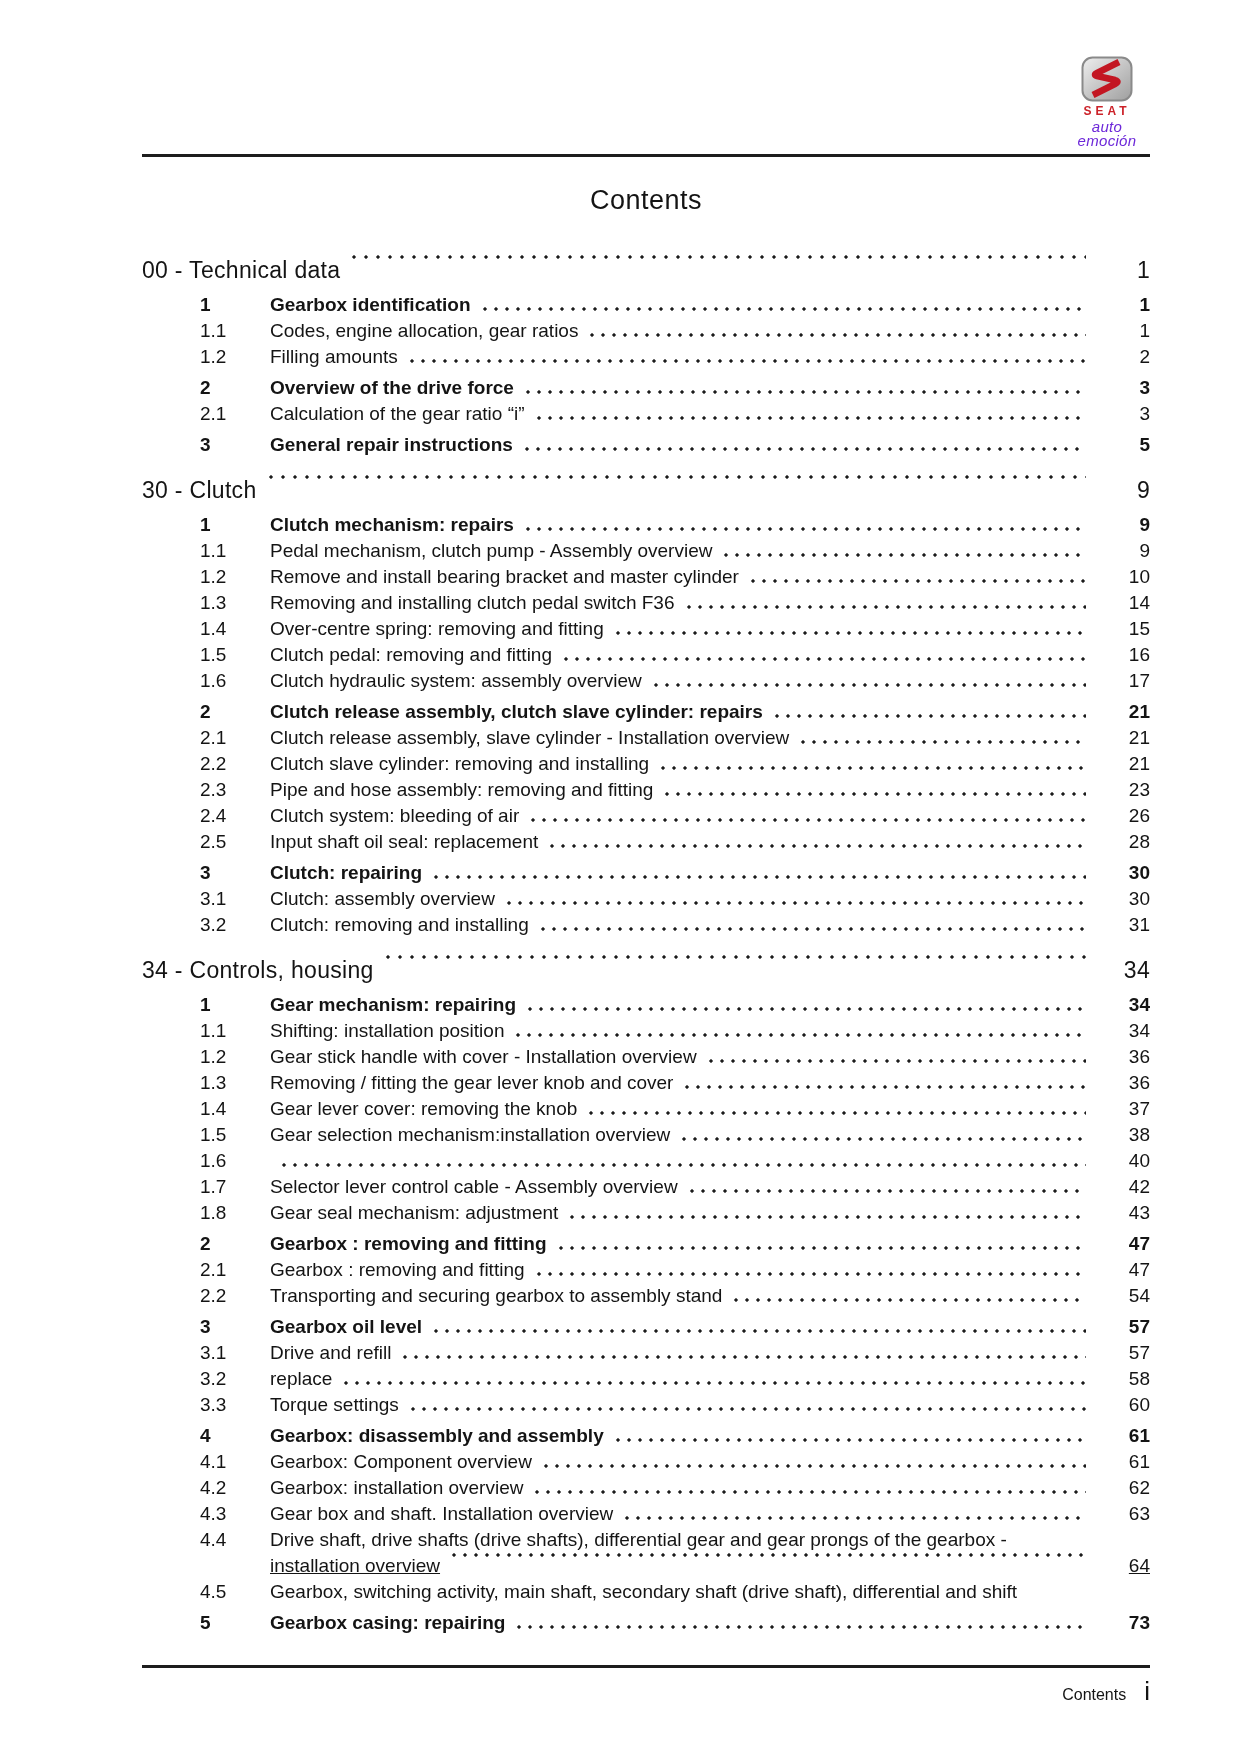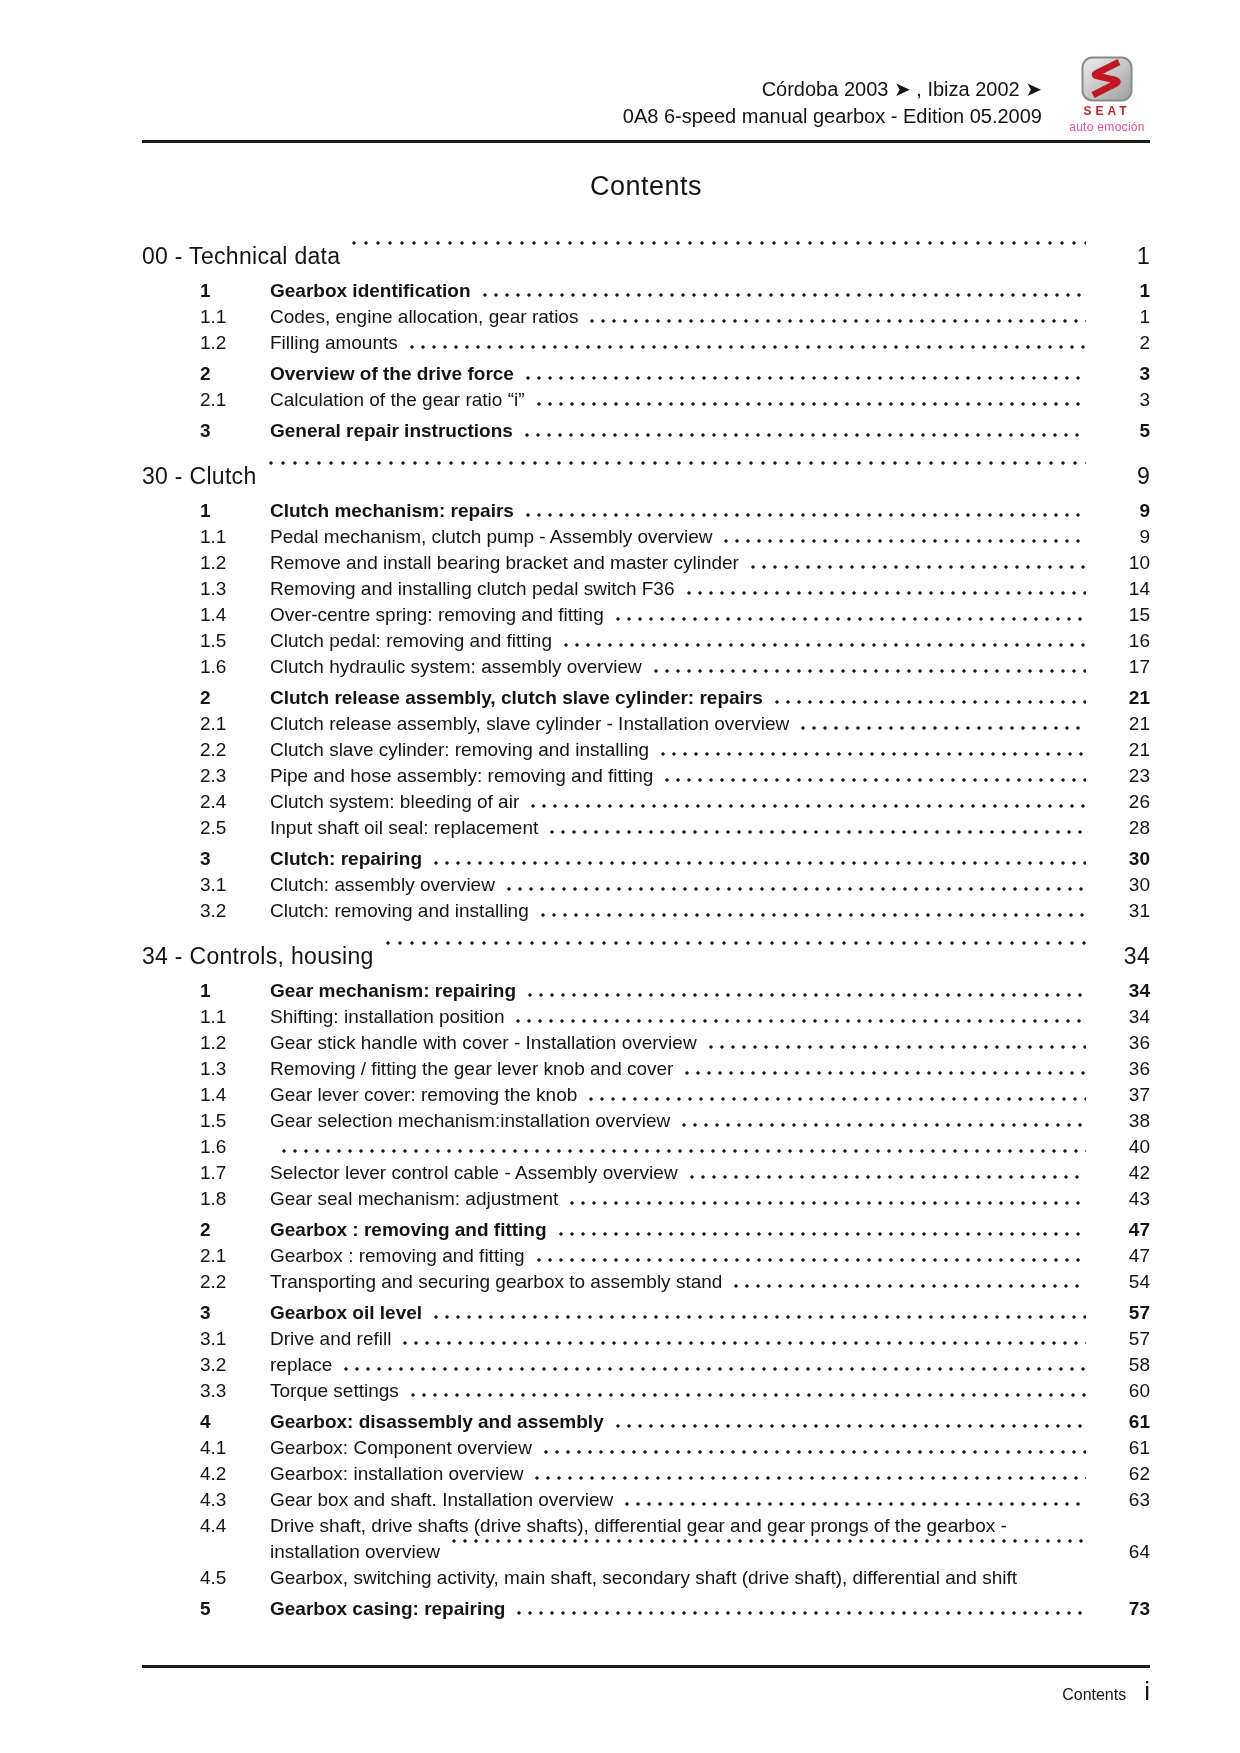--- a/index.html
+++ b/index.html
@@ -45,24 +45,25 @@
   .logo .emblem { display:block; margin: 0 auto 1px; }
   .logo .brand {
     color: #cc2229;
     font-weight: 700;
     font-size: 12px;
     letter-spacing: 4px;
     line-height: 17px;
     text-align: center;
   }
   .logo .tagline {
-    font-size: 12px;
-    color: #ec4899;
+    font-size: 15px;
+    color: #6d28d9;
     line-height: 14px;
     letter-spacing: 0.3px;
+    font-style: italic;
   }
   .rule { border: none; border-top: 3px solid #1d1d1d; margin: 4px 0 0; }
   .rule.bottom { border-top-width: 3px; margin: 0; }
   
   h1.toc-title {
     font-size: 27px;
     font-weight: 400;
     text-align: center;
     margin: 28px 0 22px;
     letter-spacing: 0.5px;
@@ -82,21 +83,21 @@
     display: flex;
     align-items: baseline;
     font-size: 19px;
     line-height: 26px;
     padding-left: 58px;
   }
   .entry.section { font-weight: 700; margin-top: 5px; }
   .entry .num { flex: 0 0 70px; }
   .entry-block { padding-left: 58px; font-size: 19px; line-height: 26px; }
   .entry-block .l1 { display: flex; align-items: center; }
-  .entry-block .l2 { display: flex; align-items: flex-start; }
+  .entry-block .l2 { display: flex; align-items: flex-start; text-decoration: underline; }
   .entry-block .num { flex: 0 0 70px; }
   .entry-block .indent { flex: 0 0 70px; }
   .dots {
     flex: 1 1 40px;
     min-width: 30px;
     height: 4px;
     margin: 0 10px 0 12px;
     align-self: baseline;
     background-image: radial-gradient(circle at 2px 2px, #1b1b1b 1.45px, rgba(0,0,0,0) 1.8px);
     background-size: 11px 4px;
@@ -116,24 +117,20 @@
   .footer .f-label { font-size: 16px; }
   .footer .f-page  { font-size: 26px; margin-left: 18px; font-weight: 400; }
 </style>
 </head>
 <body>
 
 <div class="page">
   <div class="content">
 
     <div class="header">
-      <div class="header-text">
-        <div>Córdoba 2003 ➤ , Ibiza 2002 ➤</div>
-        <div>0A8 6-speed manual gearbox - Edition 05.2009</div>
-      </div>
       <div class="logo">
         <svg class="emblem" width="52" height="46" viewBox="0 0 52 46">
           <defs>
             <linearGradient id="silver" x1="0" y1="0" x2="1" y2="1">
               <stop offset="0" stop-color="#efefef"></stop>
               <stop offset="0.5" stop-color="#c6c6c6"></stop>
               <stop offset="1" stop-color="#9f9f9f"></stop>
             </linearGradient>
           </defs>
           <rect x="1.5" y="1.5" width="49" height="43" rx="10" fill="url(#silver)" stroke="#8a8a8a" stroke-width="2"></rect>

